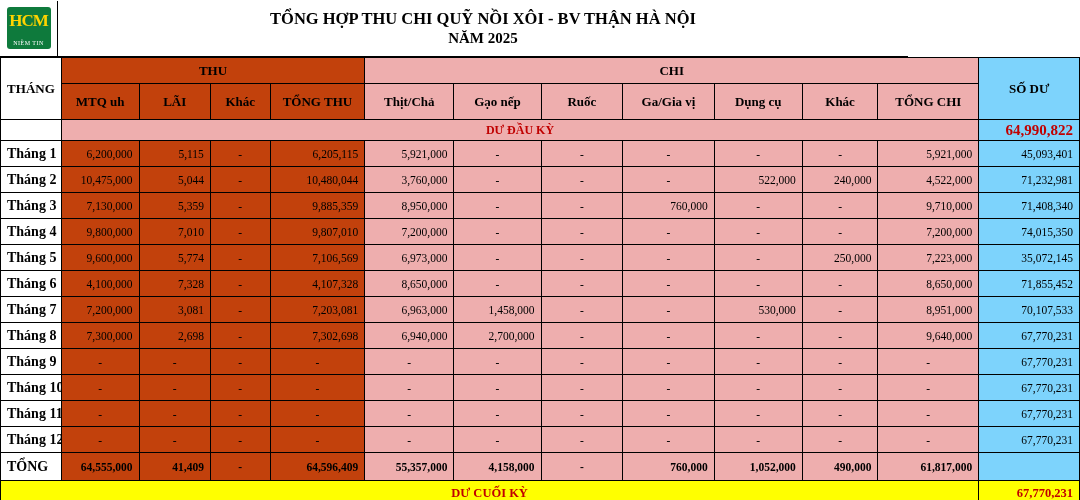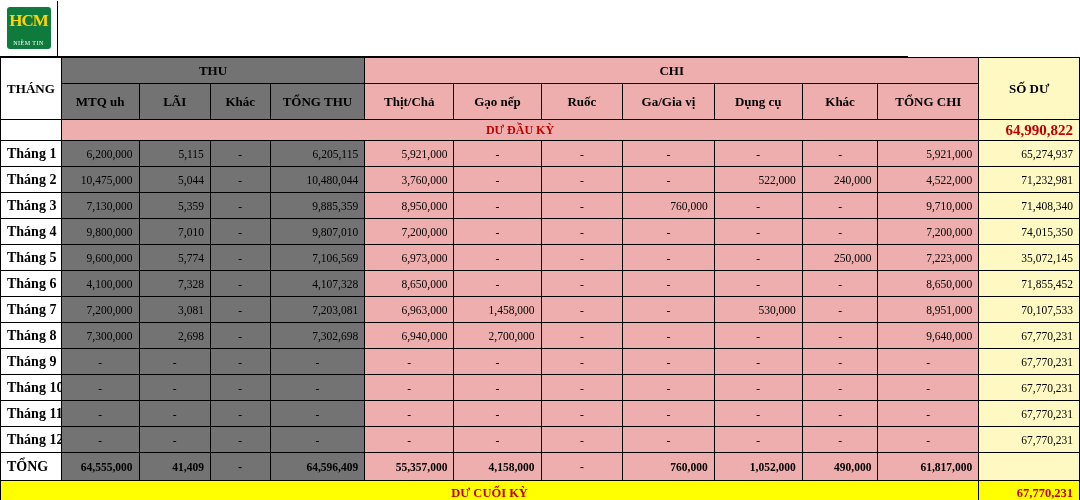--- a/index.html
+++ b/index.html
@@ -98,23 +98,23 @@
     font-size: 13px;
     height: 26px;
   }
   .hdr-col {
     text-align: center;
     font-weight: bold;
     font-size: 13px;
     height: 36px;
     vertical-align: middle;
   }
-  .thu-bg { background: #737373; }
+  .thu-bg { background: #c2410c; }
   .chi-bg { background: #eeaeae; }
-  .du-bg  { background: #fef9c3; }
+  .du-bg  { background: #7dd3fc; }
   .thang-bg { background: #ffffff; }
   .row-label {
     font-weight: bold;
     font-size: 14px;
     text-align: left;
     height: 26px;
   }
   .num {
     text-align: right;
     height: 26px;
@@ -179,20 +179,24 @@
 <body>
 
 <div class="sheet">
 
   <div class="topbar">
     <div class="logo-cell">
       <div class="logo">
         <span class="mark">HCM</span>
         <span class="sub">NIỀM TIN</span>
       </div>
+    </div>
+    <div class="title-wrap">
+      <div class="title-main">TỔNG HỢP THU CHI QUỸ NỒI XÔI - BV THẬN HÀ NỘI</div>
+      <div class="title-sub">NĂM 2025</div>
     </div>
   </div>
 
   <table class="grid">
     <colgroup>
       <col class="c-thang">
         <col class="c-mtq">
         <col class="c-lai">
         <col class="c-khac1">
         <col class="c-tongthu">
@@ -240,21 +244,21 @@
           <td class="num thu-bg">5,115</td>
           <td class="dash thu-bg">-</td>
           <td class="num thu-bg">6,205,115</td>
           <td class="num chi-bg">5,921,000</td>
           <td class="dash chi-bg">-</td>
           <td class="dash chi-bg">-</td>
           <td class="dash chi-bg">-</td>
           <td class="dash chi-bg">-</td>
           <td class="dash chi-bg">-</td>
           <td class="num chi-bg">5,921,000</td>
-          <td class="num du-bg">65,274,937</td>
+          <td class="num du-bg">45,093,401</td>
         </tr>
         <tr>
           <td class="row-label thang-bg">Tháng 2</td>
           <td class="num thu-bg">10,475,000</td>
           <td class="num thu-bg">5,044</td>
           <td class="dash thu-bg">-</td>
           <td class="num thu-bg">10,480,044</td>
           <td class="num chi-bg">3,760,000</td>
           <td class="dash chi-bg">-</td>
           <td class="dash chi-bg">-</td>

